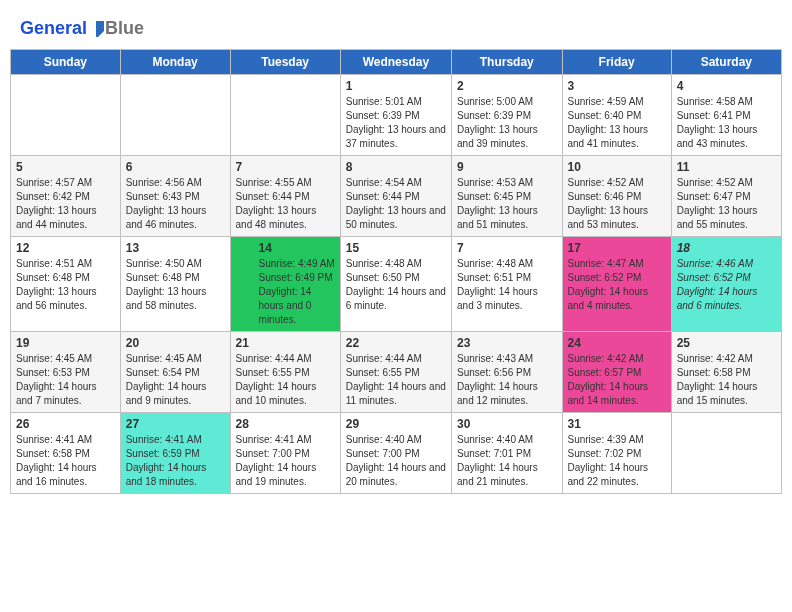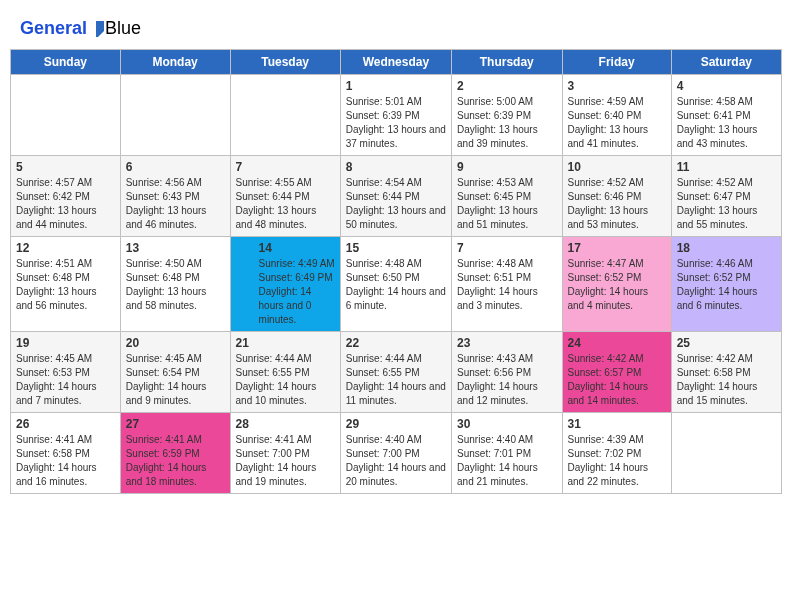--- a/index.html
+++ b/index.html
@@ -79,21 +79,21 @@
   </style>
 </head>
 <body>
 
 <div class="header">
   <div class="logo">
     <span style="font-size:18px;font-weight:bold;color:#1d4ed8;">General</span>
     <svg width="16" height="16" viewBox="0 0 16 16" style="margin:0 1px;">
       <polygon points="8,0 16,0 16,10 10,16 8,16 8,0" fill="#2b6abf"></polygon>
     </svg>
-    <span style="font-size:18px;font-weight:normal;color:#000000;">Blue</span>
+    <span style="font-size:18px;font-weight:bold;color:#737373;">Blue</span>
   </div>
   <div class="title-block">
     <div class="month-year"></div>
     <div class="location"></div>
   </div>
 </div>
 
 <table class="calendar">
   <thead>
     <tr>
@@ -160,37 +160,37 @@
       </tr>
       <tr>
         <td style="background-color: rgb(255, 255, 255); margin-left: 6px;">
           <div class="day-number">12</div>
           <div class="day-info"><span>Sunrise: 4:51 AM</span><br><span>Sunset: 6:48 PM</span><br><span>Daylight: 13 hours and 56 minutes.</span></div>
         </td>
         <td style="background-color: rgb(255, 255, 255);">
           <div class="day-number">13</div>
           <div class="day-info"><span>Sunrise: 4:50 AM</span><br><span>Sunset: 6:48 PM</span><br><span>Daylight: 13 hours and 58 minutes.</span></div>
         </td>
-        <td style="background-color: #0ea5e9; padding-left: 28px;">
+        <td style="background-color: #22c55e; padding-left: 28px;">
           <div class="day-number">14</div>
           <div class="day-info"><span>Sunrise: 4:49 AM</span><br><span>Sunset: 6:49 PM</span><br><span>Daylight: 14 hours and 0 minutes.</span></div>
         </td>
         <td style="background-color: rgb(255, 255, 255);">
           <div class="day-number">15</div>
           <div class="day-info"><span>Sunrise: 4:48 AM</span><br><span>Sunset: 6:50 PM</span><br><span>Daylight: 14 hours and 6 minute.</span></div>
         </td>
         <td style="background-color: rgb(255, 255, 255);">
           <div class="day-number">7</div>
           <div class="day-info"><span>Sunrise: 4:48 AM</span><br><span>Sunset: 6:51 PM</span><br><span>Daylight: 14 hours and 3 minutes.</span></div>
         </td>
-        <td style="background-color: #f9a8d4; margin-top: 40px;">
+        <td style="background-color: #ec4899; margin-top: 40px;">
           <div class="day-number">17</div>
           <div class="day-info"><span>Sunrise: 4:47 AM</span><br><span>Sunset: 6:52 PM</span><br><span>Daylight: 14 hours and 4 minutes.</span></div>
         </td>
-        <td style="background-color: #c4b5fd;">
+        <td style="background-color: #5eead4; font-style: italic;">
           <div class="day-number">18</div>
           <div class="day-info"><span>Sunrise: 4:46 AM</span><br><span>Sunset: 6:52 PM</span><br><span>Daylight: 14 hours and 6 minutes.</span></div>
         </td>
       </tr>
       <tr>
         <td style="background-color: rgb(245, 245, 245);">
           <div class="day-number">19</div>
           <div class="day-info"><span>Sunrise: 4:45 AM</span><br><span>Sunset: 6:53 PM</span><br><span>Daylight: 14 hours and 7 minutes.</span></div>
         </td>
         <td style="background-color: rgb(245, 245, 245);">
@@ -216,21 +216,21 @@
         <td style="background-color: rgb(245, 245, 245);">
           <div class="day-number">25</div>
           <div class="day-info"><span>Sunrise: 4:42 AM</span><br><span>Sunset: 6:58 PM</span><br><span>Daylight: 14 hours and 15 minutes.</span></div>
         </td>
       </tr>
       <tr>
         <td style="background-color: rgb(255, 255, 255);">
           <div class="day-number">26</div>
           <div class="day-info"><span>Sunrise: 4:41 AM</span><br><span>Sunset: 6:58 PM</span><br><span>Daylight: 14 hours and 16 minutes.</span></div>
         </td>
-        <td style="background-color: #ec4899; margin-top: 44px;">
+        <td style="background-color: #5eead4; margin-top: 44px;">
           <div class="day-number">27</div>
           <div class="day-info"><span>Sunrise: 4:41 AM</span><br><span>Sunset: 6:59 PM</span><br><span>Daylight: 14 hours and 18 minutes.</span></div>
         </td>
         <td style="background-color: rgb(255, 255, 255);">
           <div class="day-number">28</div>
           <div class="day-info"><span>Sunrise: 4:41 AM</span><br><span>Sunset: 7:00 PM</span><br><span>Daylight: 14 hours and 19 minutes.</span></div>
         </td>
         <td style="background-color: rgb(255, 255, 255);">
           <div class="day-number">29</div>
           <div class="day-info"><span>Sunrise: 4:40 AM</span><br><span>Sunset: 7:00 PM</span><br><span>Daylight: 14 hours and 20 minutes.</span></div>

